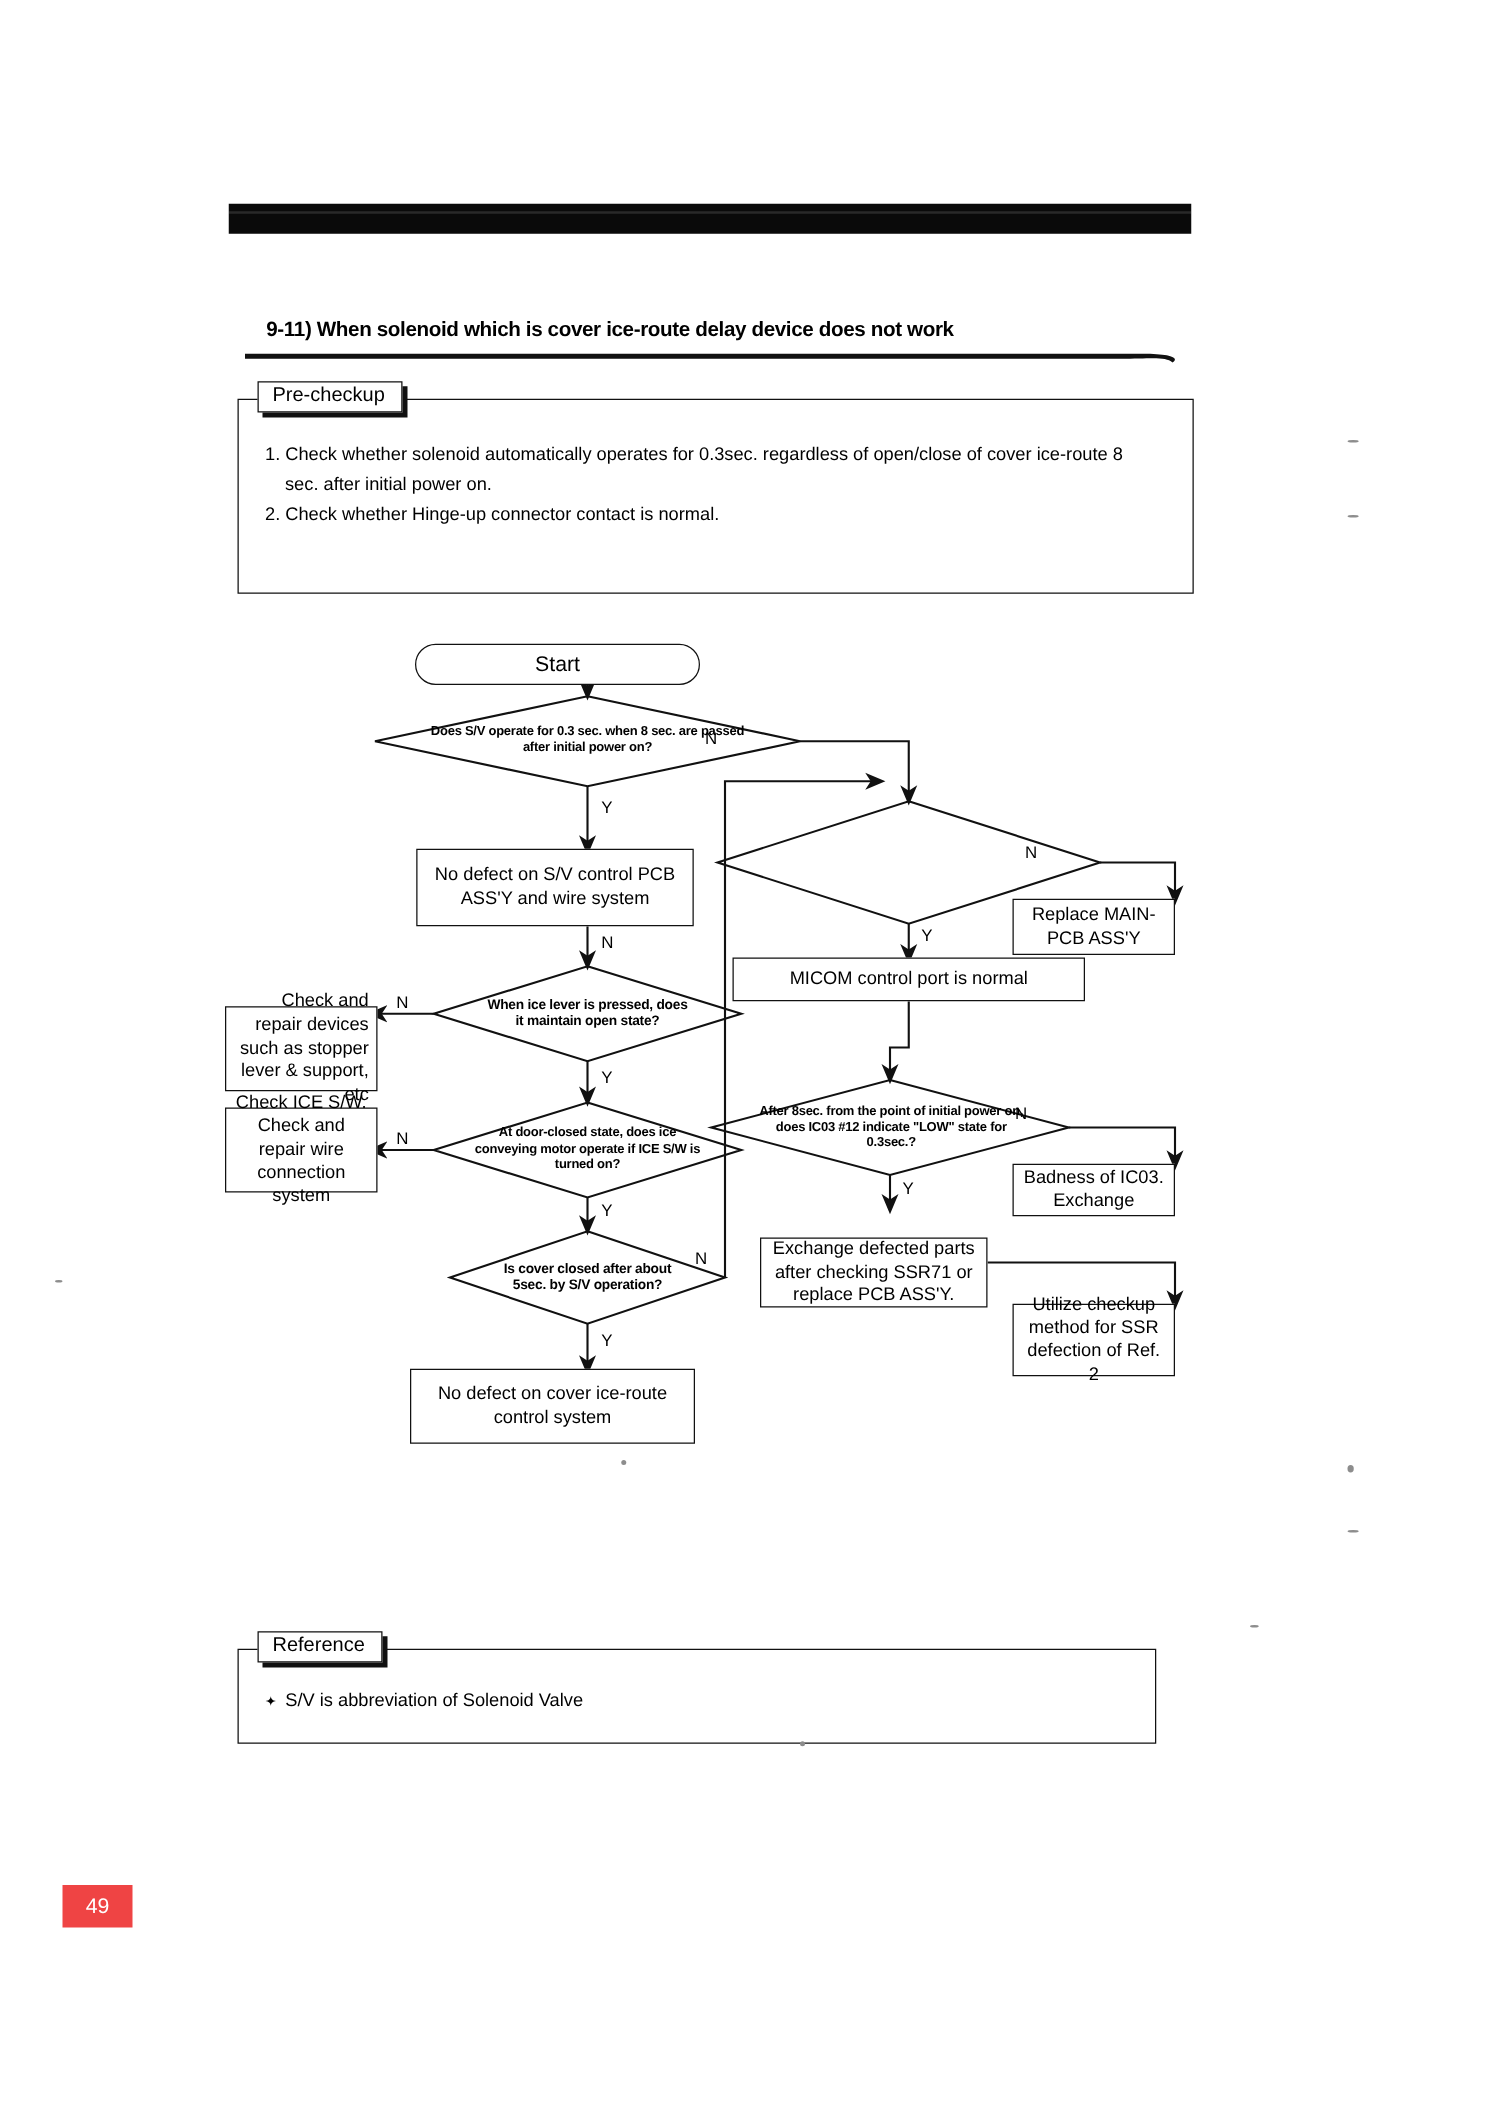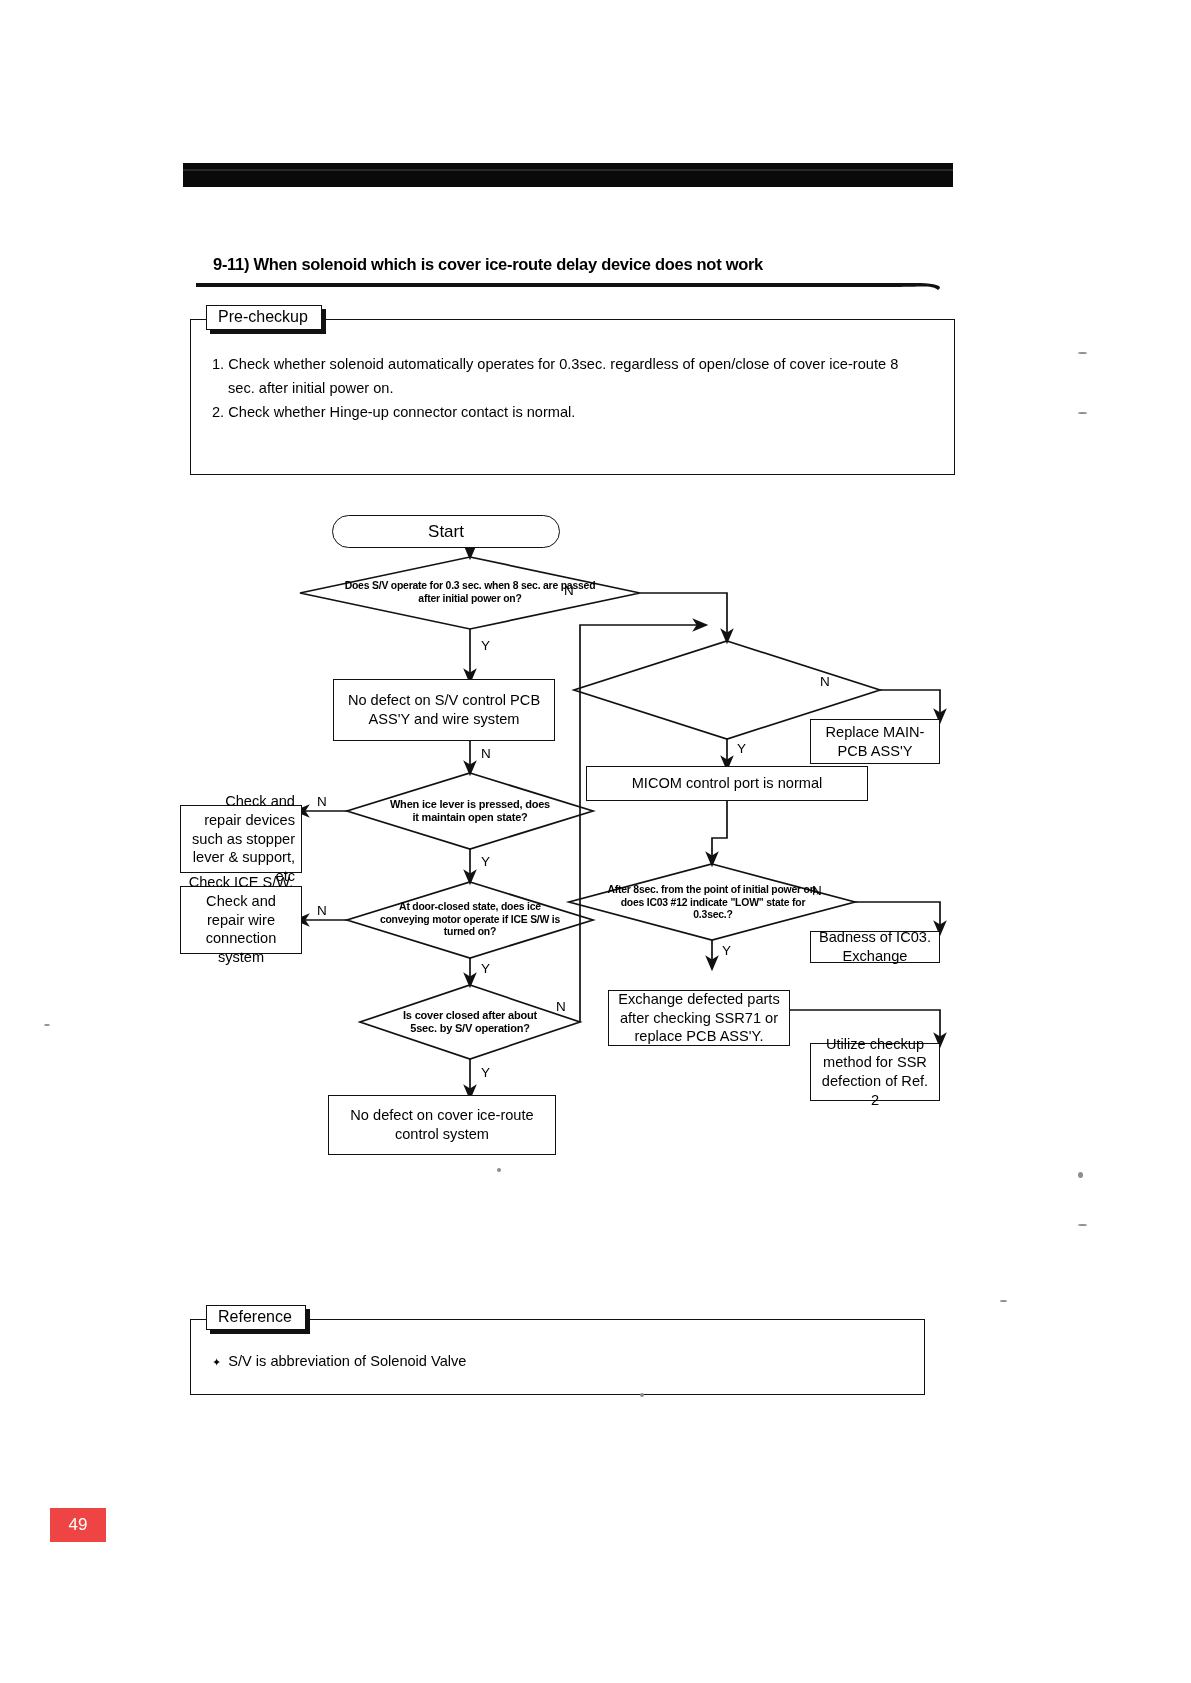--- a/index.html
+++ b/index.html
@@ -200,21 +200,21 @@
     </div>
 
     <div class="node rect" style="left:586px;top:766px;width:282px;height:35px;">
       <span>MICOM control port is normal</span>
     </div>
 
     <div class="node dia" style="left:582px;top:874px;width:262px;height:58px;">
       <span>After 8sec. from the point of initial power on,  does IC03 #12 indicate "LOW" state for 0.3sec.?</span>
     </div>
 
-    <div class="node rect" style="left:810px;top:931px;width:130px;height:32px;">
+    <div class="node rect" style="left:810px;top:931px;width:130px;height:42px;">
       <span>Badness of IC03. Exchange</span>
     </div>
 
     <div class="node rect" style="left:608px;top:966px;width:182px;height:56px;margin-top:24px;">
       <span>Exchange defected parts after checking SSR71 or replace PCB ASS'Y.</span>
     </div>
 
     <div class="node rect" style="left:810px;top:1043px;width:130px;height:58px;">
       <span>Utilize checkup method for SSR defection of Ref. 2</span>
     </div>

